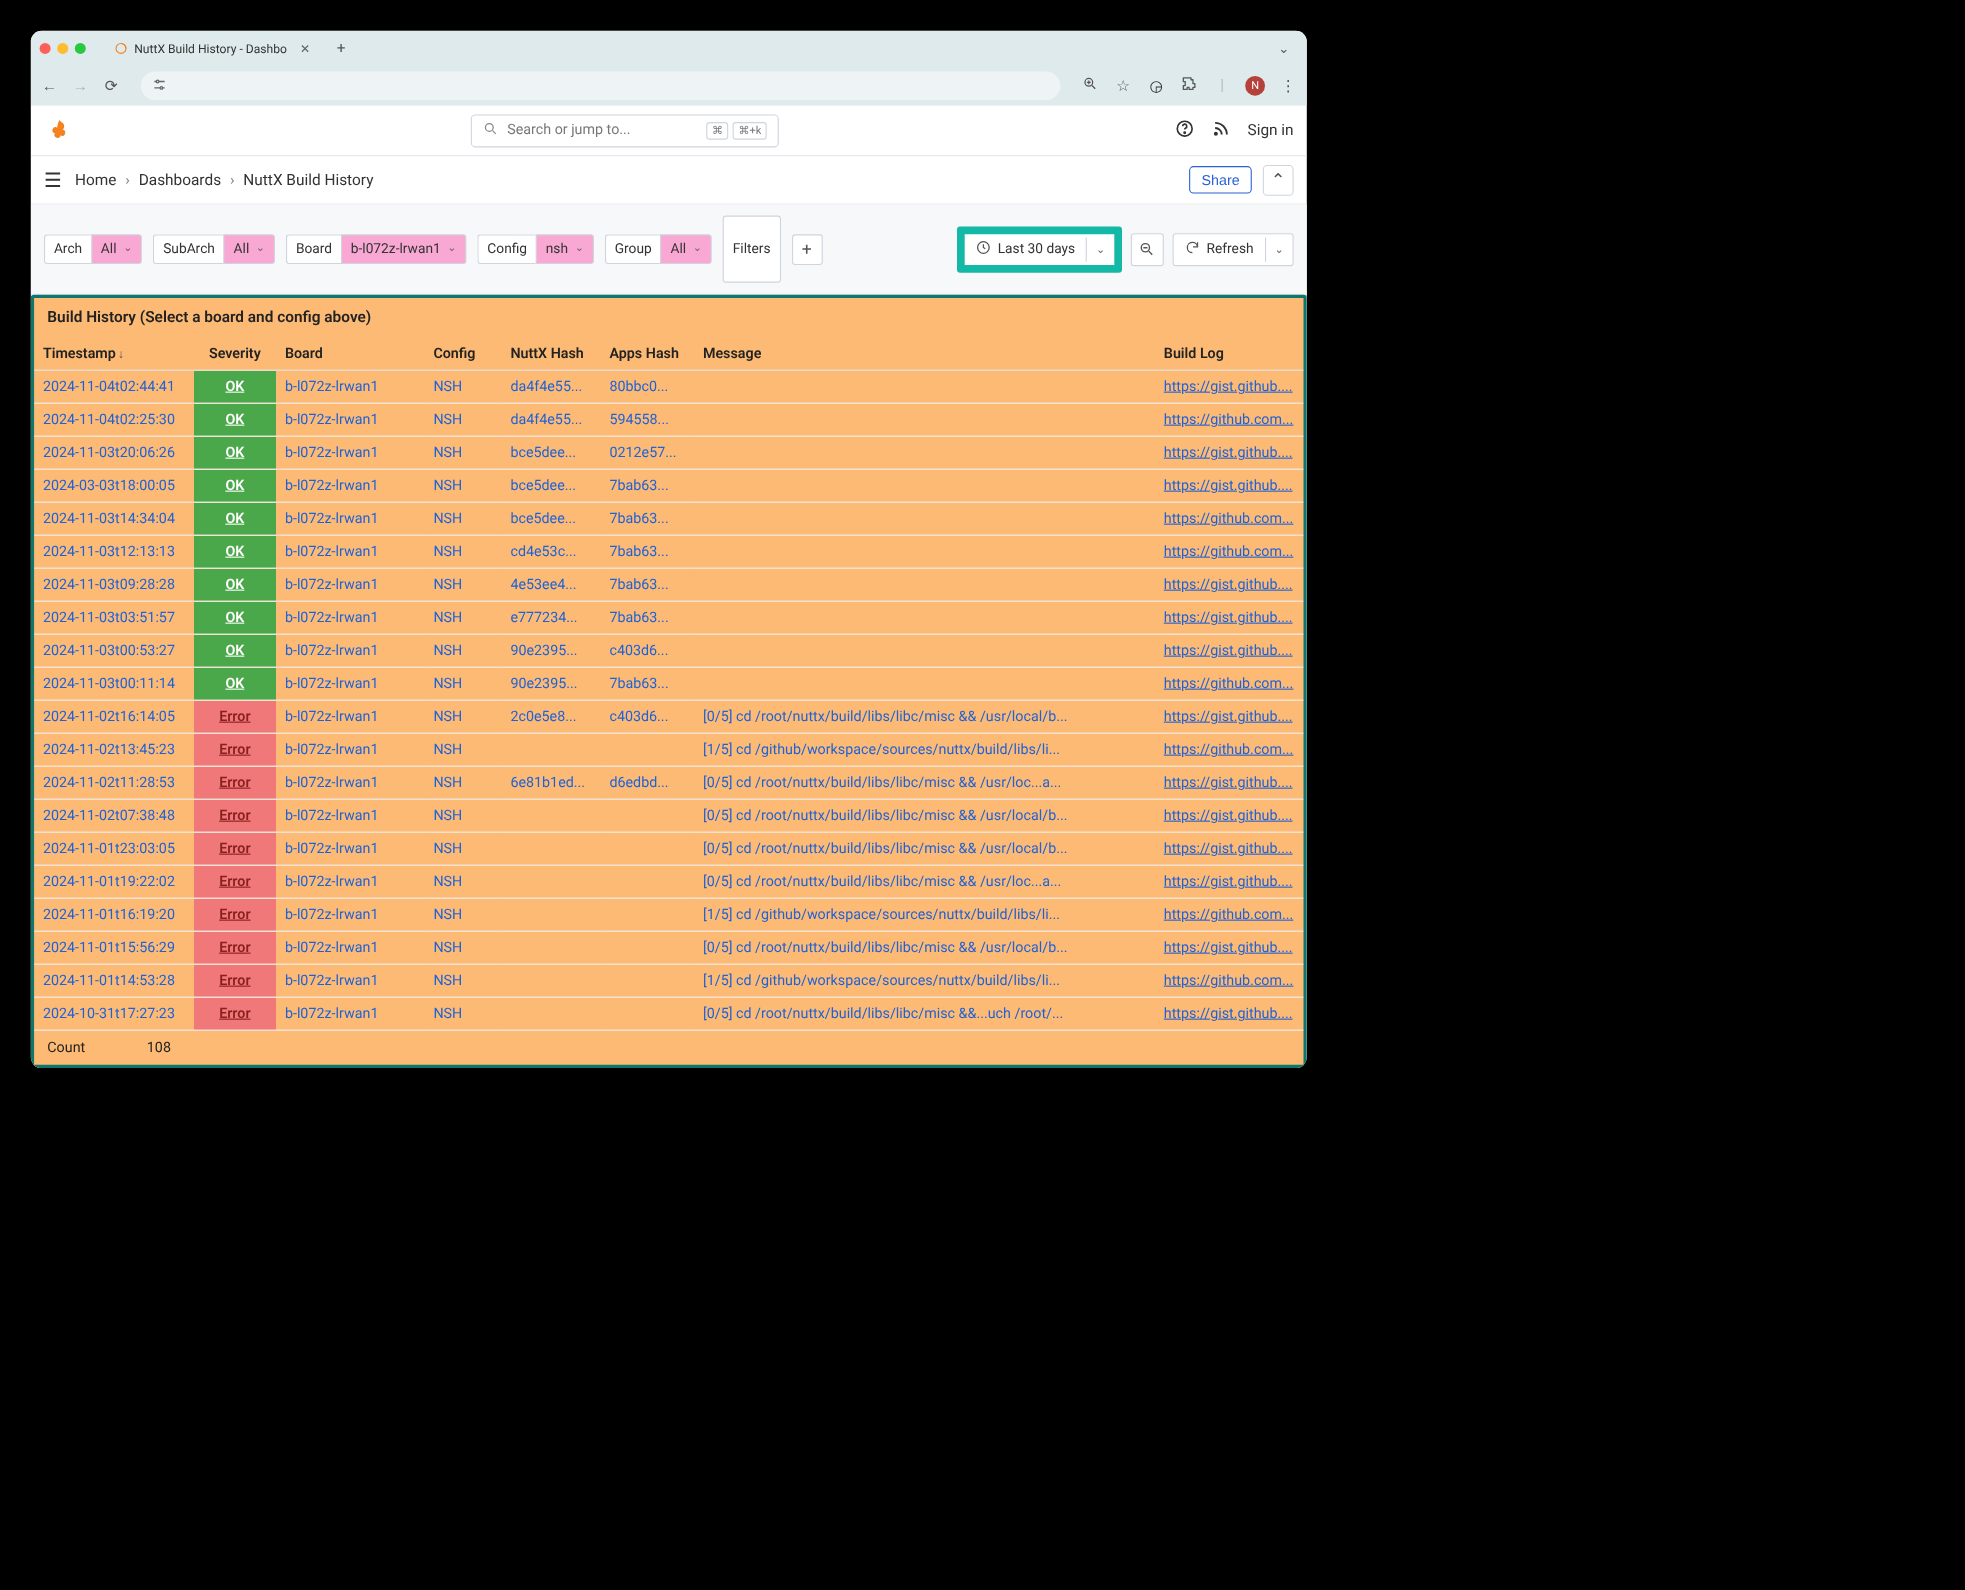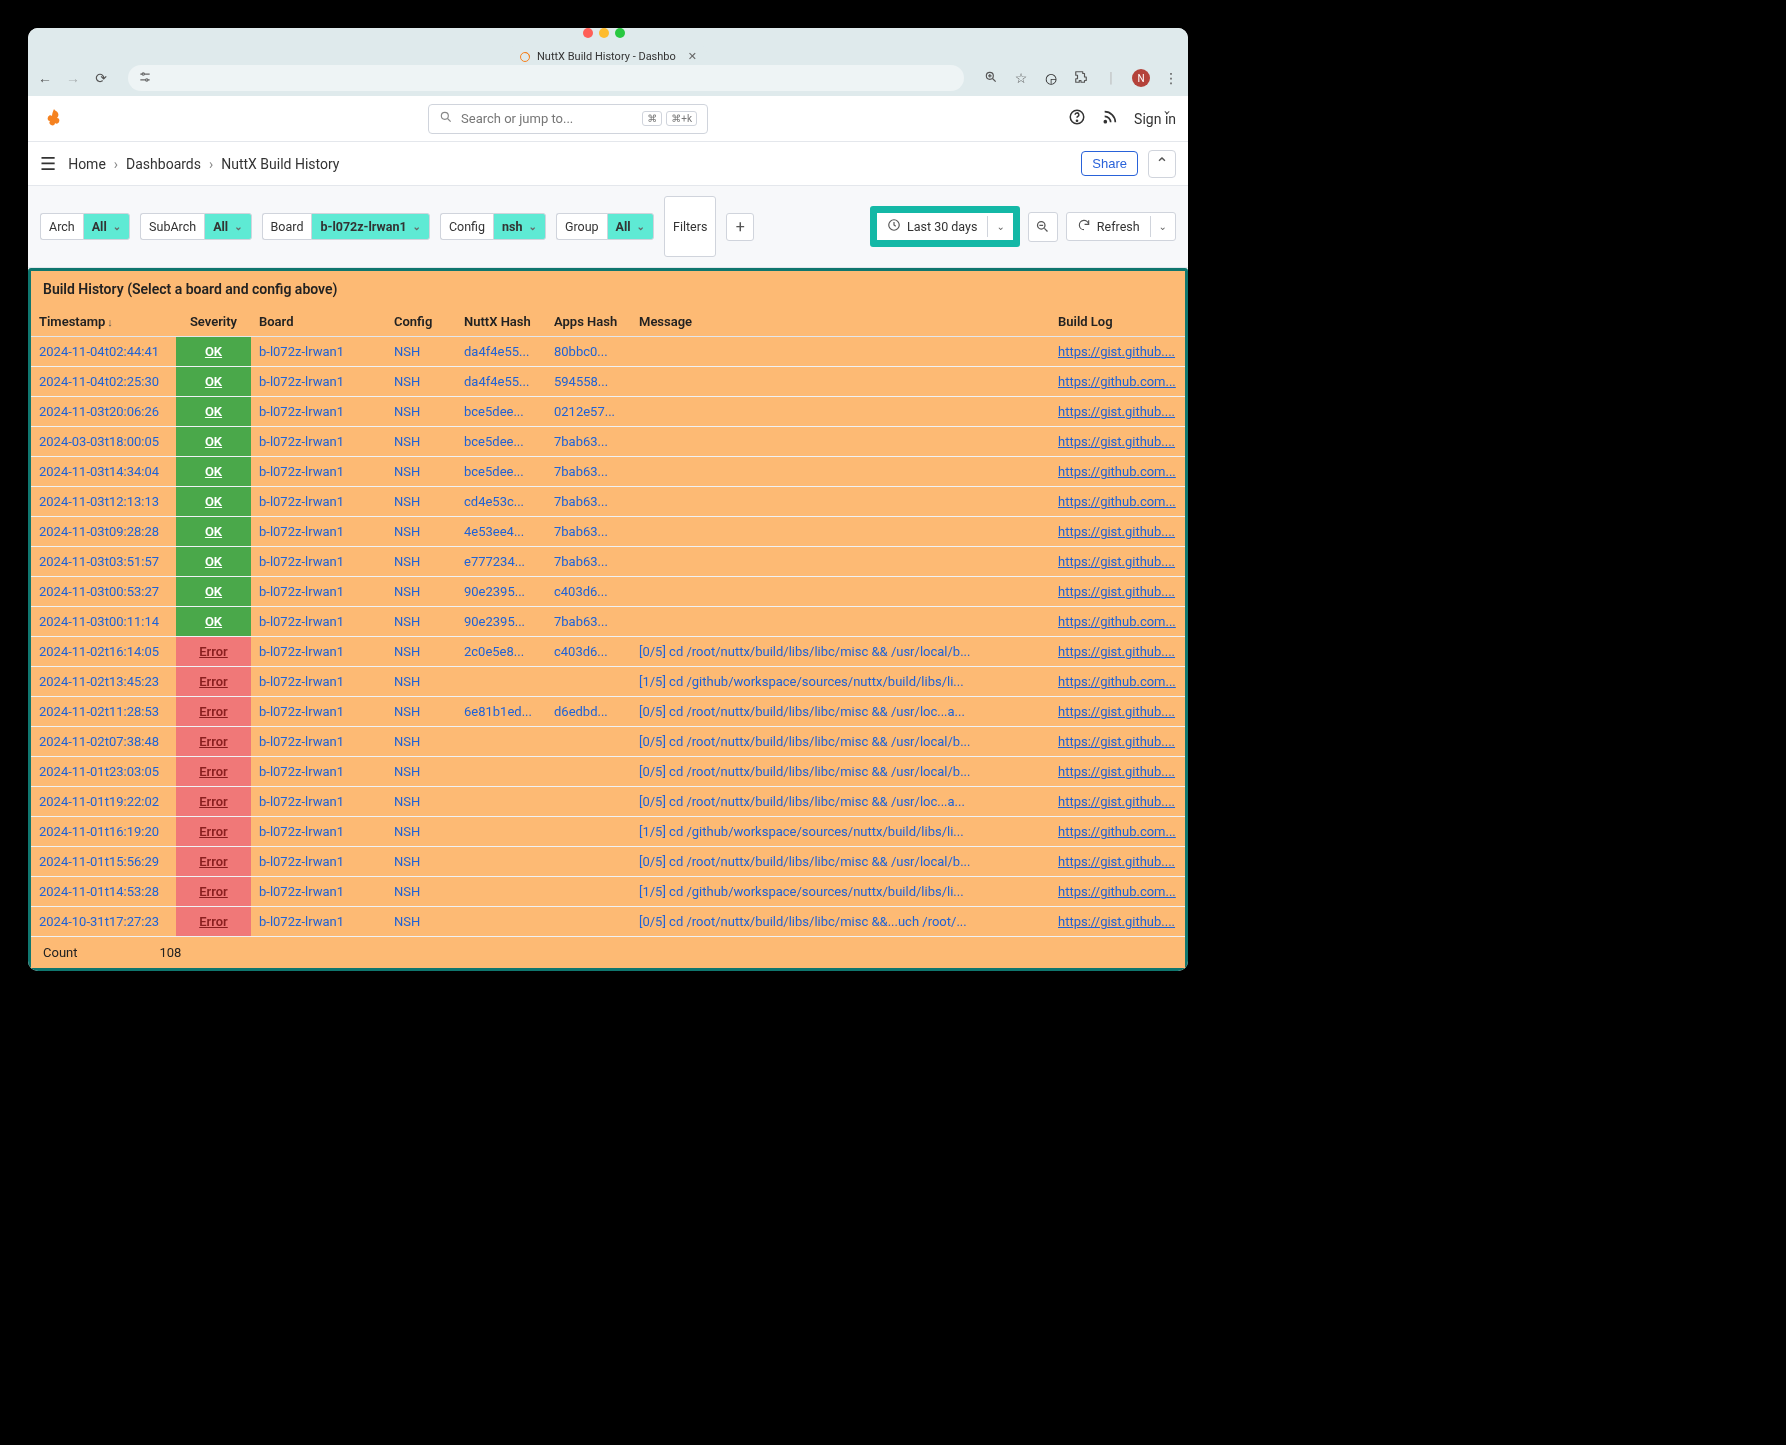--- a/index.html
+++ b/index.html
@@ -1,19 +1,19 @@
 <!DOCTYPE html>
 <html><head>
 <meta charset="utf-8">
 <style>
   * { box-sizing: border-box; margin: 0; padding: 0; }
   body { font-family: -apple-system, BlinkMacSystemFont, "Segoe UI", Roboto, Helvetica, Arial, sans-serif; background: #000; }
   .window { background: #fff; border-radius: 10px; overflow: hidden; margin: 28px; width: 1160px; box-shadow: 0 10px 40px rgba(0,0,0,0.4); }
   
-  .tabstrip { display:flex; align-items:center; background:#dfeaec; height:32px; padding:0 8px; gap:8px;flex-direction:column; }
+  .tabstrip { display:flex; align-items:center; background:#dfeaec; height:32px; padding:0 8px; gap:8px; }
   .traffic-lights { display:flex; gap:6px; margin-right:8px; }
   .tl { width:10px; height:10px; border-radius:50%; }
   .tl-red{background:#ff5f57}.tl-yellow{background:#febc2e}.tl-green{background:#28c840}
   .browser-tab { display:flex; align-items:center; gap:6px; background:#dfeaec; border-radius:6px 6px 0 0; padding:4px 10px; font-size:11px; color:#333; }
   .browser-tab .favicon{width:12px;height:12px;display:inline-block;border-radius:2px;}
   .browser-tab .close-x{font-size:11px;color:#666;margin-left:6px;}
   .newtab{font-size:14px;color:#555;padding:0 6px;}
   .chrome-down{margin-left:auto;color:#555;font-size:12px;padding:4px 8px;border-radius:4px;}
   .toolbar { display:flex; align-items:center; background:#dfeaec; height:36px; padding:0 8px; gap:10px; }
   .tb-icon{color:#555;font-size:14px;width:18px;text-align:center;}
@@ -33,21 +33,21 @@
   .hamburger{font-size:18px;color:#333;}
   .breadcrumb{display:flex;align-items:center;gap:8px;font-size:14px;color:#333;}
   .breadcrumb .sep{color:#888;}
   .bcrow-right{margin-left:auto;display:flex;align-items:center;gap:10px;}
   .share-btn{border:1px solid #2962d9;color:#2962d9;background:#fff;border-radius:4px;padding:4px 10px;font-size:13px;}
   .chevbox{border:1px solid #d0d4dc;border-radius:4px;width:28px;height:28px;display:flex;align-items:center;justify-content:center;color:#555;}
   
   .varbar{display:flex;align-items:center;gap:10px;padding:10px 12px;background:#f7f8fa;border-bottom:1px solid #e4e7ec;flex-wrap:wrap;}
   .vargroup{display:flex;align-items:center;}
   .varlabel{border:1px solid #d0d4dc;border-right:none;border-radius:3px 0 0 3px;background:#fff;padding:5px 8px;font-size:12.5px;color:#333;}
-  .varvalue{border:1px solid #d0d4dc;border-radius:0 3px 3px 0;background:#5eead4;padding:5px 8px;font-size:12.5px;color:#333;display:flex;align-items:center;gap:6px;font-weight:bold;}
+  .varvalue{border:1px solid #d0d4dc;border-radius:0 3px 3px 0;background:#f9a8d4;padding:5px 8px;font-size:12.5px;color:#333;display:flex;align-items:flex-start;gap:6px;}
   .chev{font-size:10px;color:#666;}
   .single-btn{border:1px solid #d0d4dc;border-radius:3px;background:#fff;padding:22px 8px;font-size:12.5px;color:#333;}
   .plusbox{border:1px solid #d0d4dc;border-radius:3px;background:#fff;width:28px;height:28px;display:flex;align-items:center;justify-content:center;color:#555;}
   .varbar-right{margin-left:auto;display:flex;align-items:center;gap:8px;}
   .timerange{display:flex;align-items:center;border:7px solid #14b8a6;border-radius:3px;background:#fff;overflow:hidden;}
   .timerange .trmain{display:flex;align-items:center;gap:6px;padding:5px 10px;font-size:12.5px;color:#333;}
   .timerange .trchev{border-left:1px solid #d0d4dc;padding:5px 8px;font-size:10px;color:#666;}
   .iconbtn{border:1px solid #d0d4dc;border-radius:3px;background:#fff;width:30px;height:30px;display:flex;align-items:center;justify-content:center;color:#555;font-size:14px;}
   .refresh{display:flex;align-items:center;border:1px solid #d0d4dc;border-radius:3px;background:#fff;overflow:hidden;}
   .refresh .rmain{display:flex;align-items:center;gap:6px;padding:5px 10px;font-size:12.5px;color:#333;}
@@ -58,21 +58,21 @@
   .table-wrap{overflow:hidden;}
   table{width:100%;border-collapse:collapse;table-layout:fixed;font-size:13px;}
   th{text-align:left;font-weight:600;color:#222;padding:7px 8px;border-bottom:1px solid #e4e7ec;white-space:nowrap;overflow:hidden;text-overflow:ellipsis;}
   th .sort{font-size:11px;color:#555;margin-left:2px;}
   td{padding:7px 8px;border-bottom:1px solid #f0f2f5;white-space:nowrap;overflow:hidden;text-overflow:ellipsis;}
   .link{color:#1f62d6;}
   .link-u{color:#1f62d6;text-decoration:underline;}
   td.sev{text-align:center;font-weight:600;}
   td.sev.ok{background:#4aa84a;color:#fff;text-decoration:underline;}
   td.sev.err{background:#f07878;color:#8a1f1f;text-decoration:underline;}
-  .footer{display:flex;align-items:center;gap:82px;padding:8px 12px;font-size:13px;color:#222;}
+  .footer{display:flex;align-items:center;gap:56px;padding:8px 12px;font-size:13px;color:#222;}
   thead th.sev-h{text-align:center;}
 </style>
 </head>
 <body>
 
 <div class="window">
 
   <div class="tabstrip">
     <div class="traffic-lights">
       <span class="tl tl-red"></span>

